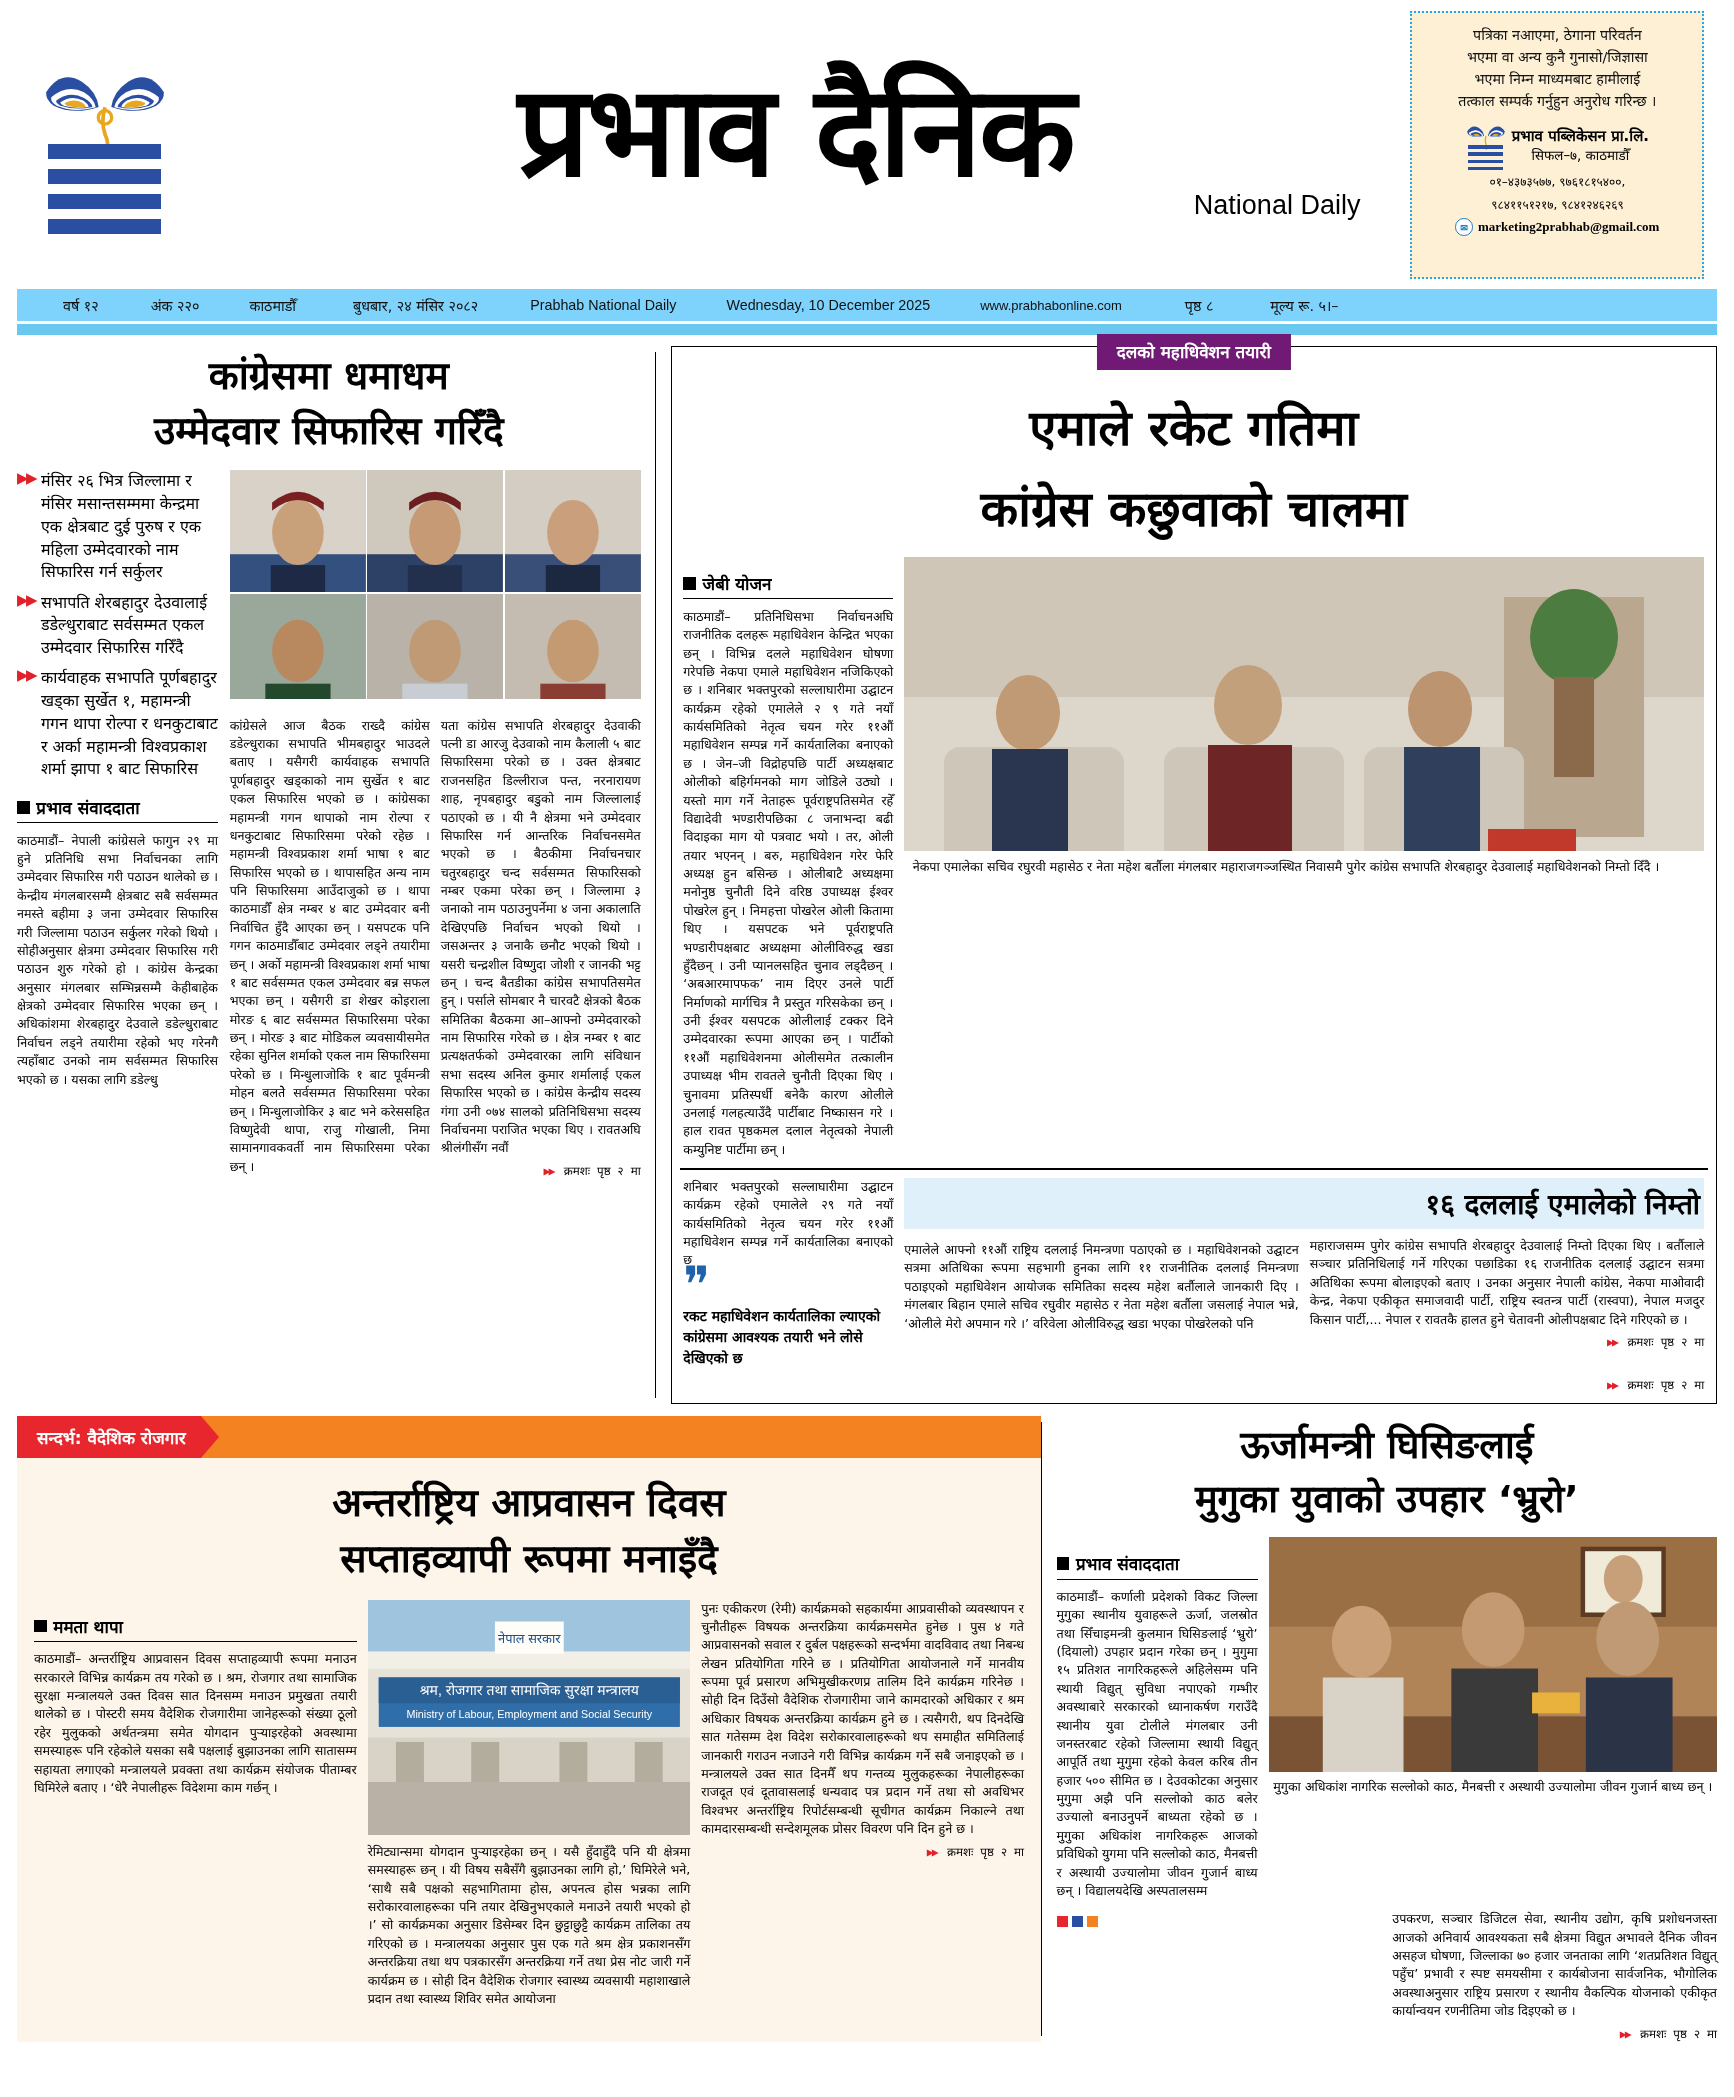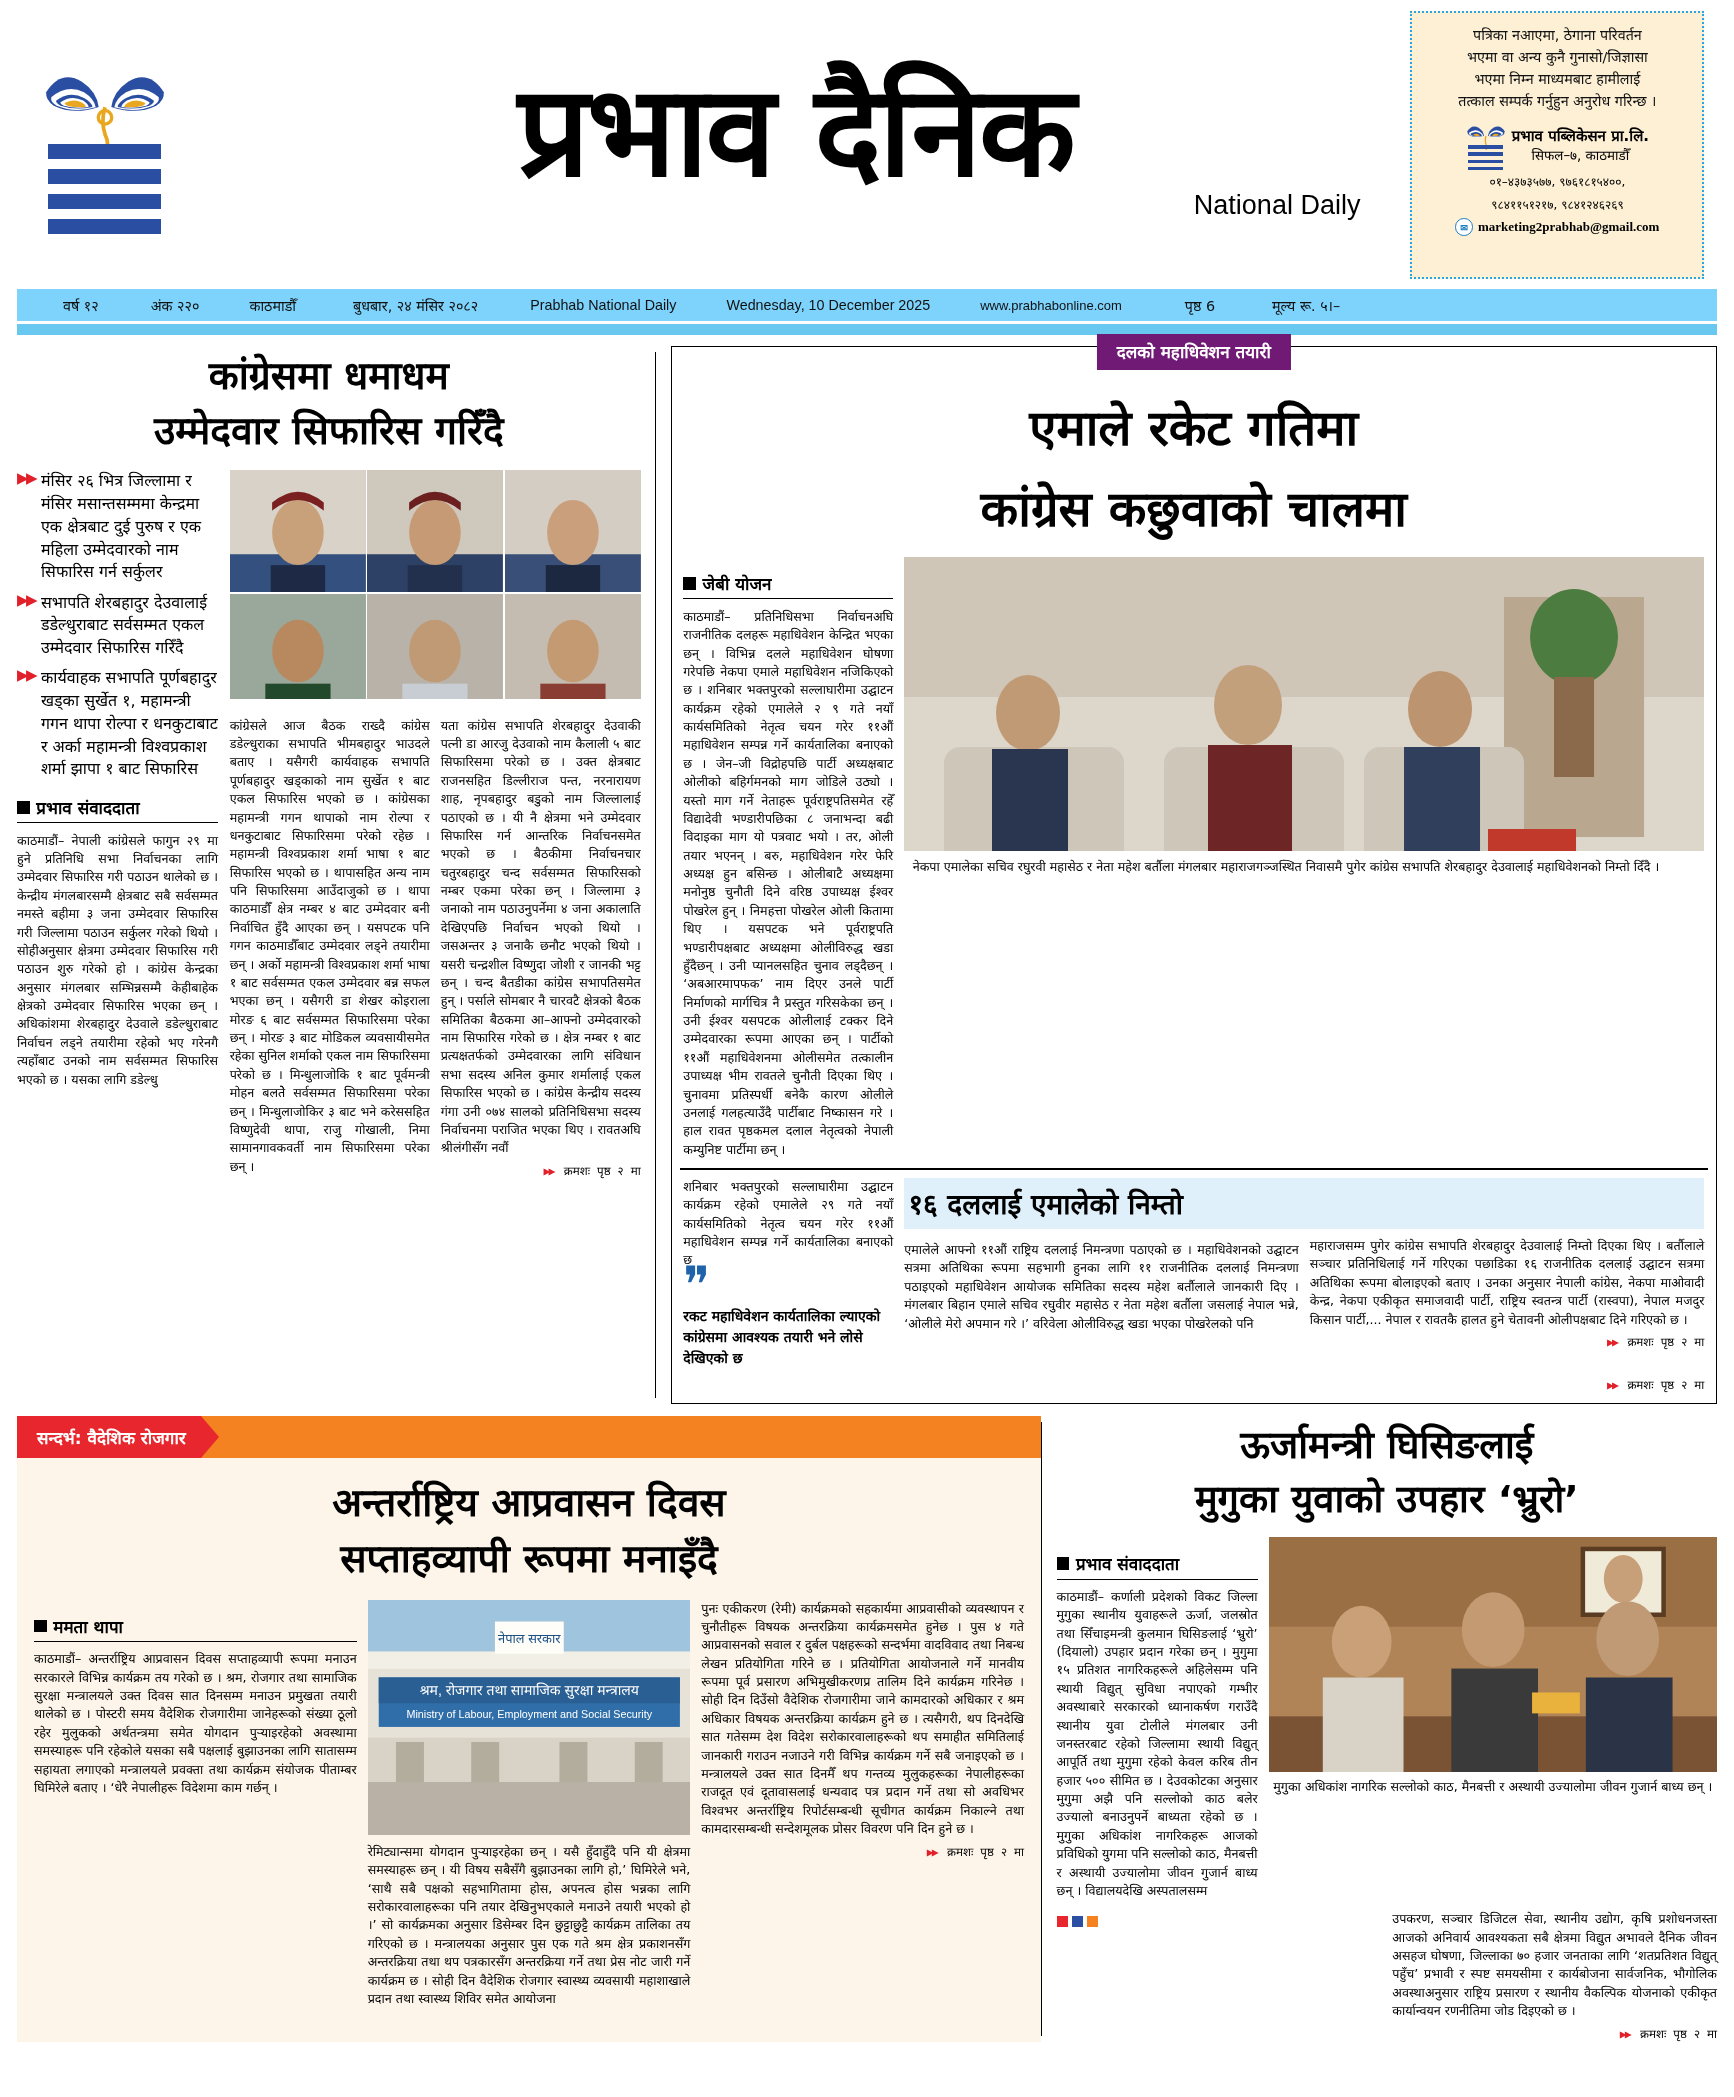--- a/index.html
+++ b/index.html
@@ -204,21 +204,21 @@
   .sub-left { width: 210px; flex: 0 0 210px; }
   .quote-mark { font-size: 50px; color: #1f63ab; line-height: 0.6; font-family:"Liberation Serif", serif; }
   .pull-quote {
     font-family:"DejaVu Sans", sans-serif; font-weight:700;
     font-size: 14px; line-height:1.5; margin-top: 5.9px;
   }
   .sub-right { flex: 1 1 auto; }
   .sub-head-band {
     background: #dff0fb;
     font-family:"DejaVu Sans", sans-serif; font-weight:700;
-    font-size: 28px; text-align:left; padding: 5.9px 4.2px 7.6px 4.2px;
+    font-size: 28px; text-align:right; padding: 5.9px 4.2px 7.6px 4.2px;
   }
   .two-col { display: grid; grid-template-columns: 1fr 1fr; gap: 11px; margin-top: 7.6px; }
 
   
   .bottom {
     display: flex; padding: 0 17px; margin-top: 12.6px; gap: 0;
   }
   .bot-left { width: 1024px; flex: 0 0 1024px; background: #fdf5ea; padding: 0 0 8.4px 0; }
   .bot-right { flex: 1 1 auto; padding-left: 14.3px; }
   .ribbon { display: flex; height: 42px; align-items: stretch; }
@@ -336,21 +336,21 @@
 </div>
 
 <div class="infobar">
   <span class="ib-1">वर्ष १२</span>
   <span class="ib-2">अंक २२०</span>
   <span class="ib-3">काठमाडौँ</span>
   <span class="ib-4">बुधबार, २४ मंसिर २०८२</span>
   <span class="ib-5">Prabhab National  Daily</span>
   <span class="ib-6">Wednesday, 10 December 2025</span>
   <span class="ib-7">www.prabhabonline.com</span>
-  <span class="ib-8">पृष्ठ 6</span>
+  <span class="ib-8">पृष्ठ ८</span>
   <span class="ib-9">मूल्य रू. ५।–</span>
 </div>
 <div class="infobar-strip"></div>
 
 <div class="page-body">
 
   <div class="col-left">
     <div class="lead-head">कांग्रेसमा धमाधम</div>
     <div class="lead-head">उम्मेदवार सिफारिस गरिँदै</div>
 

